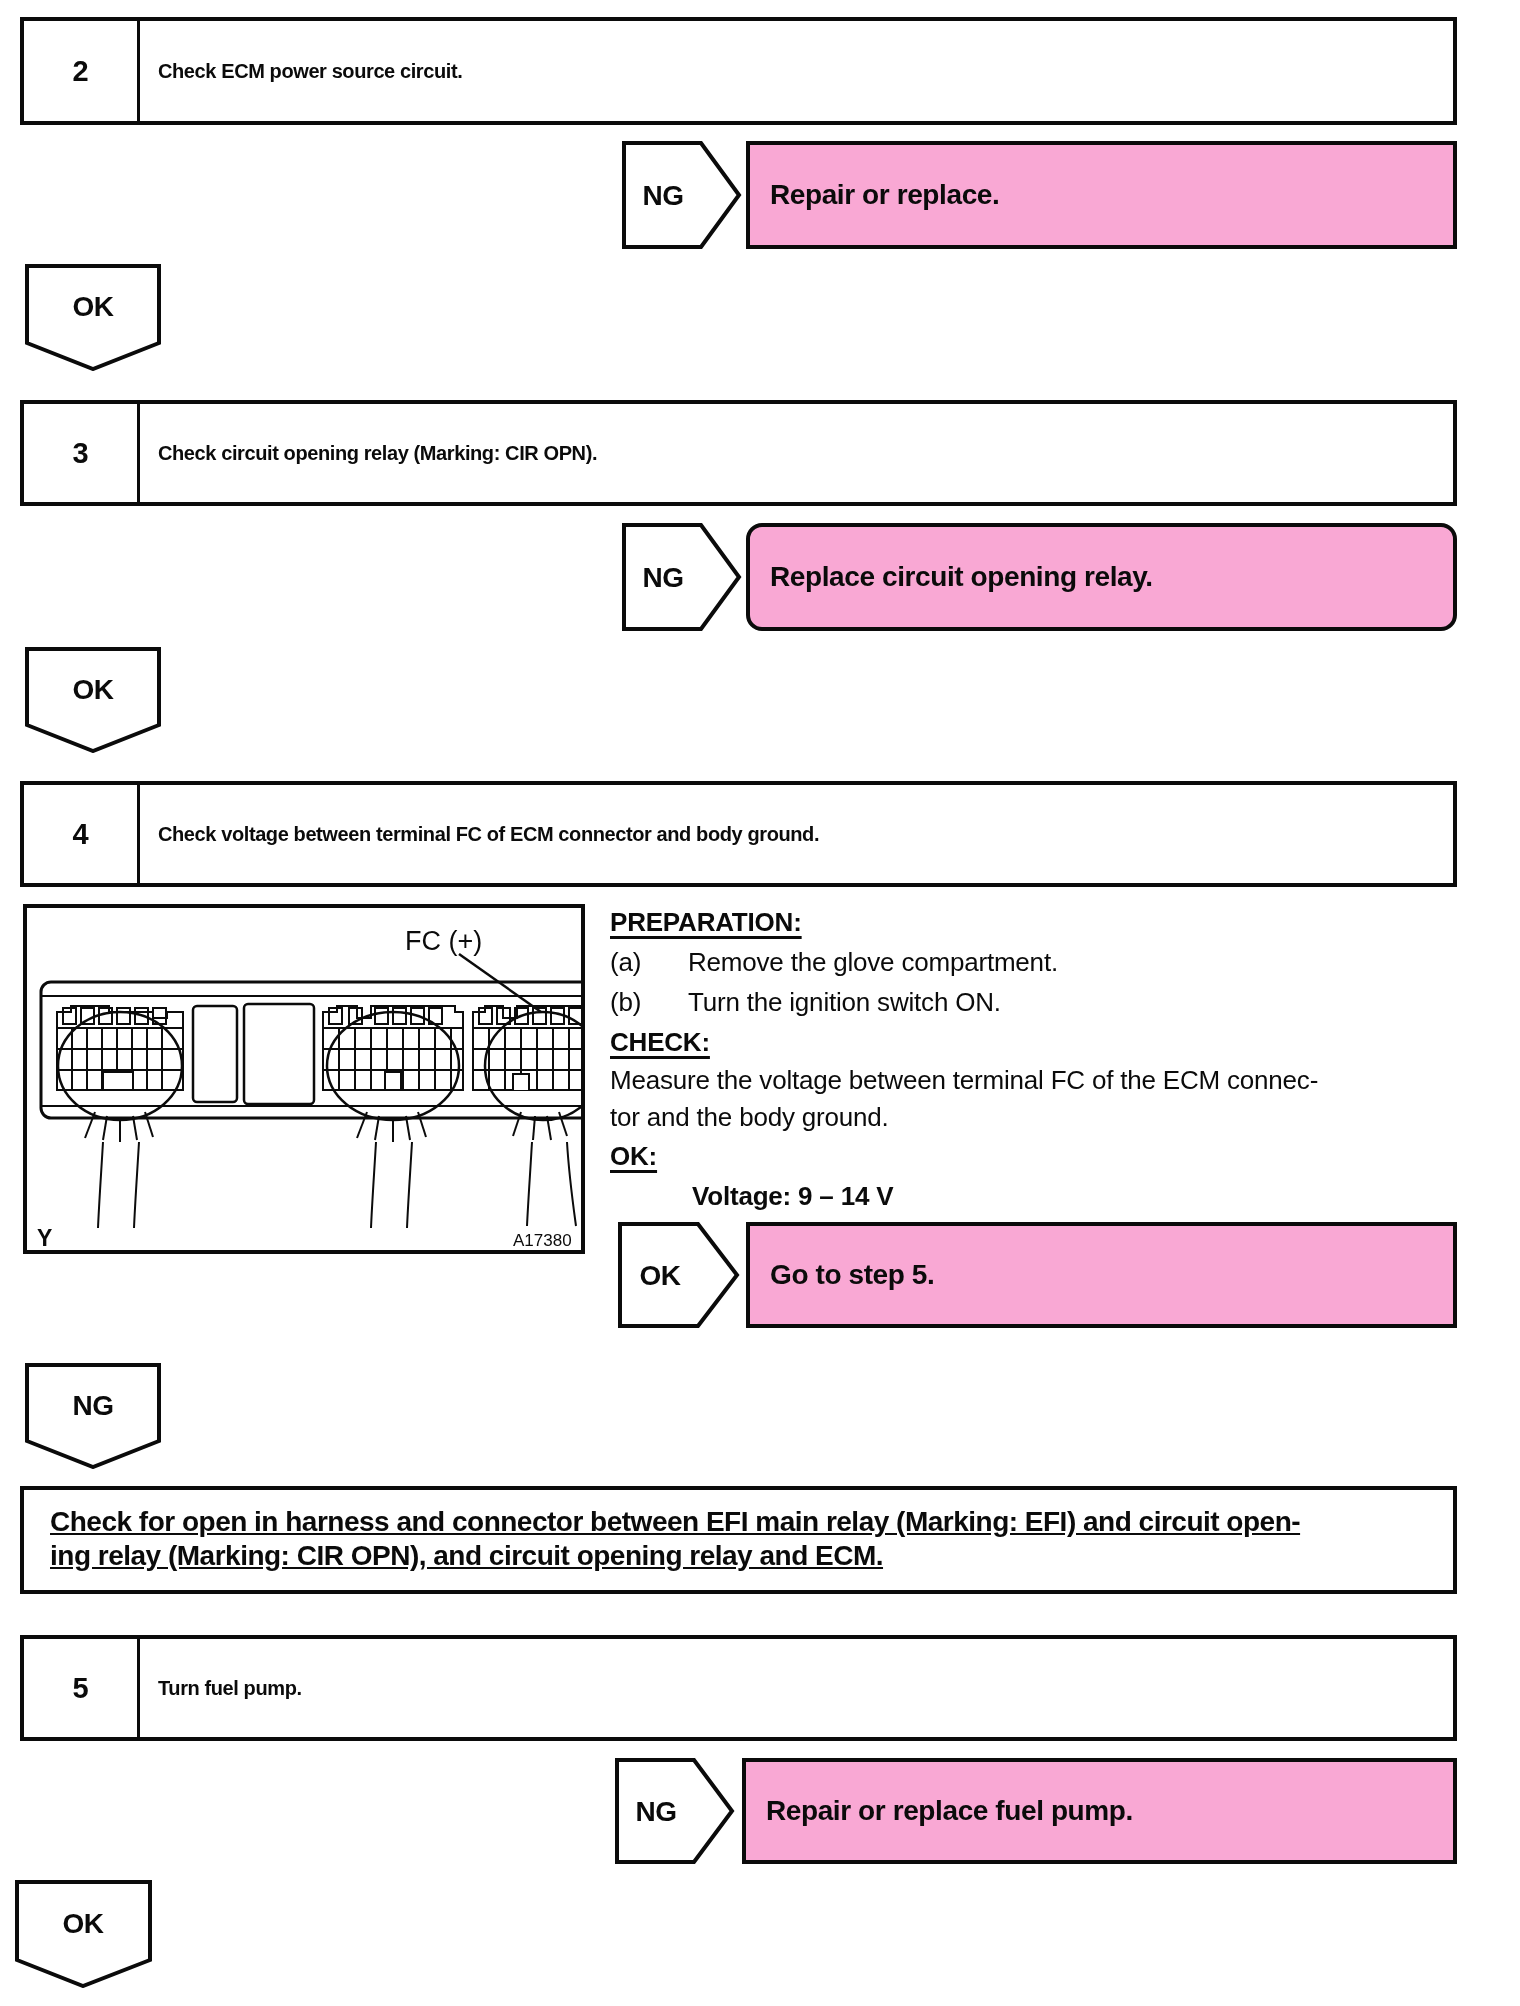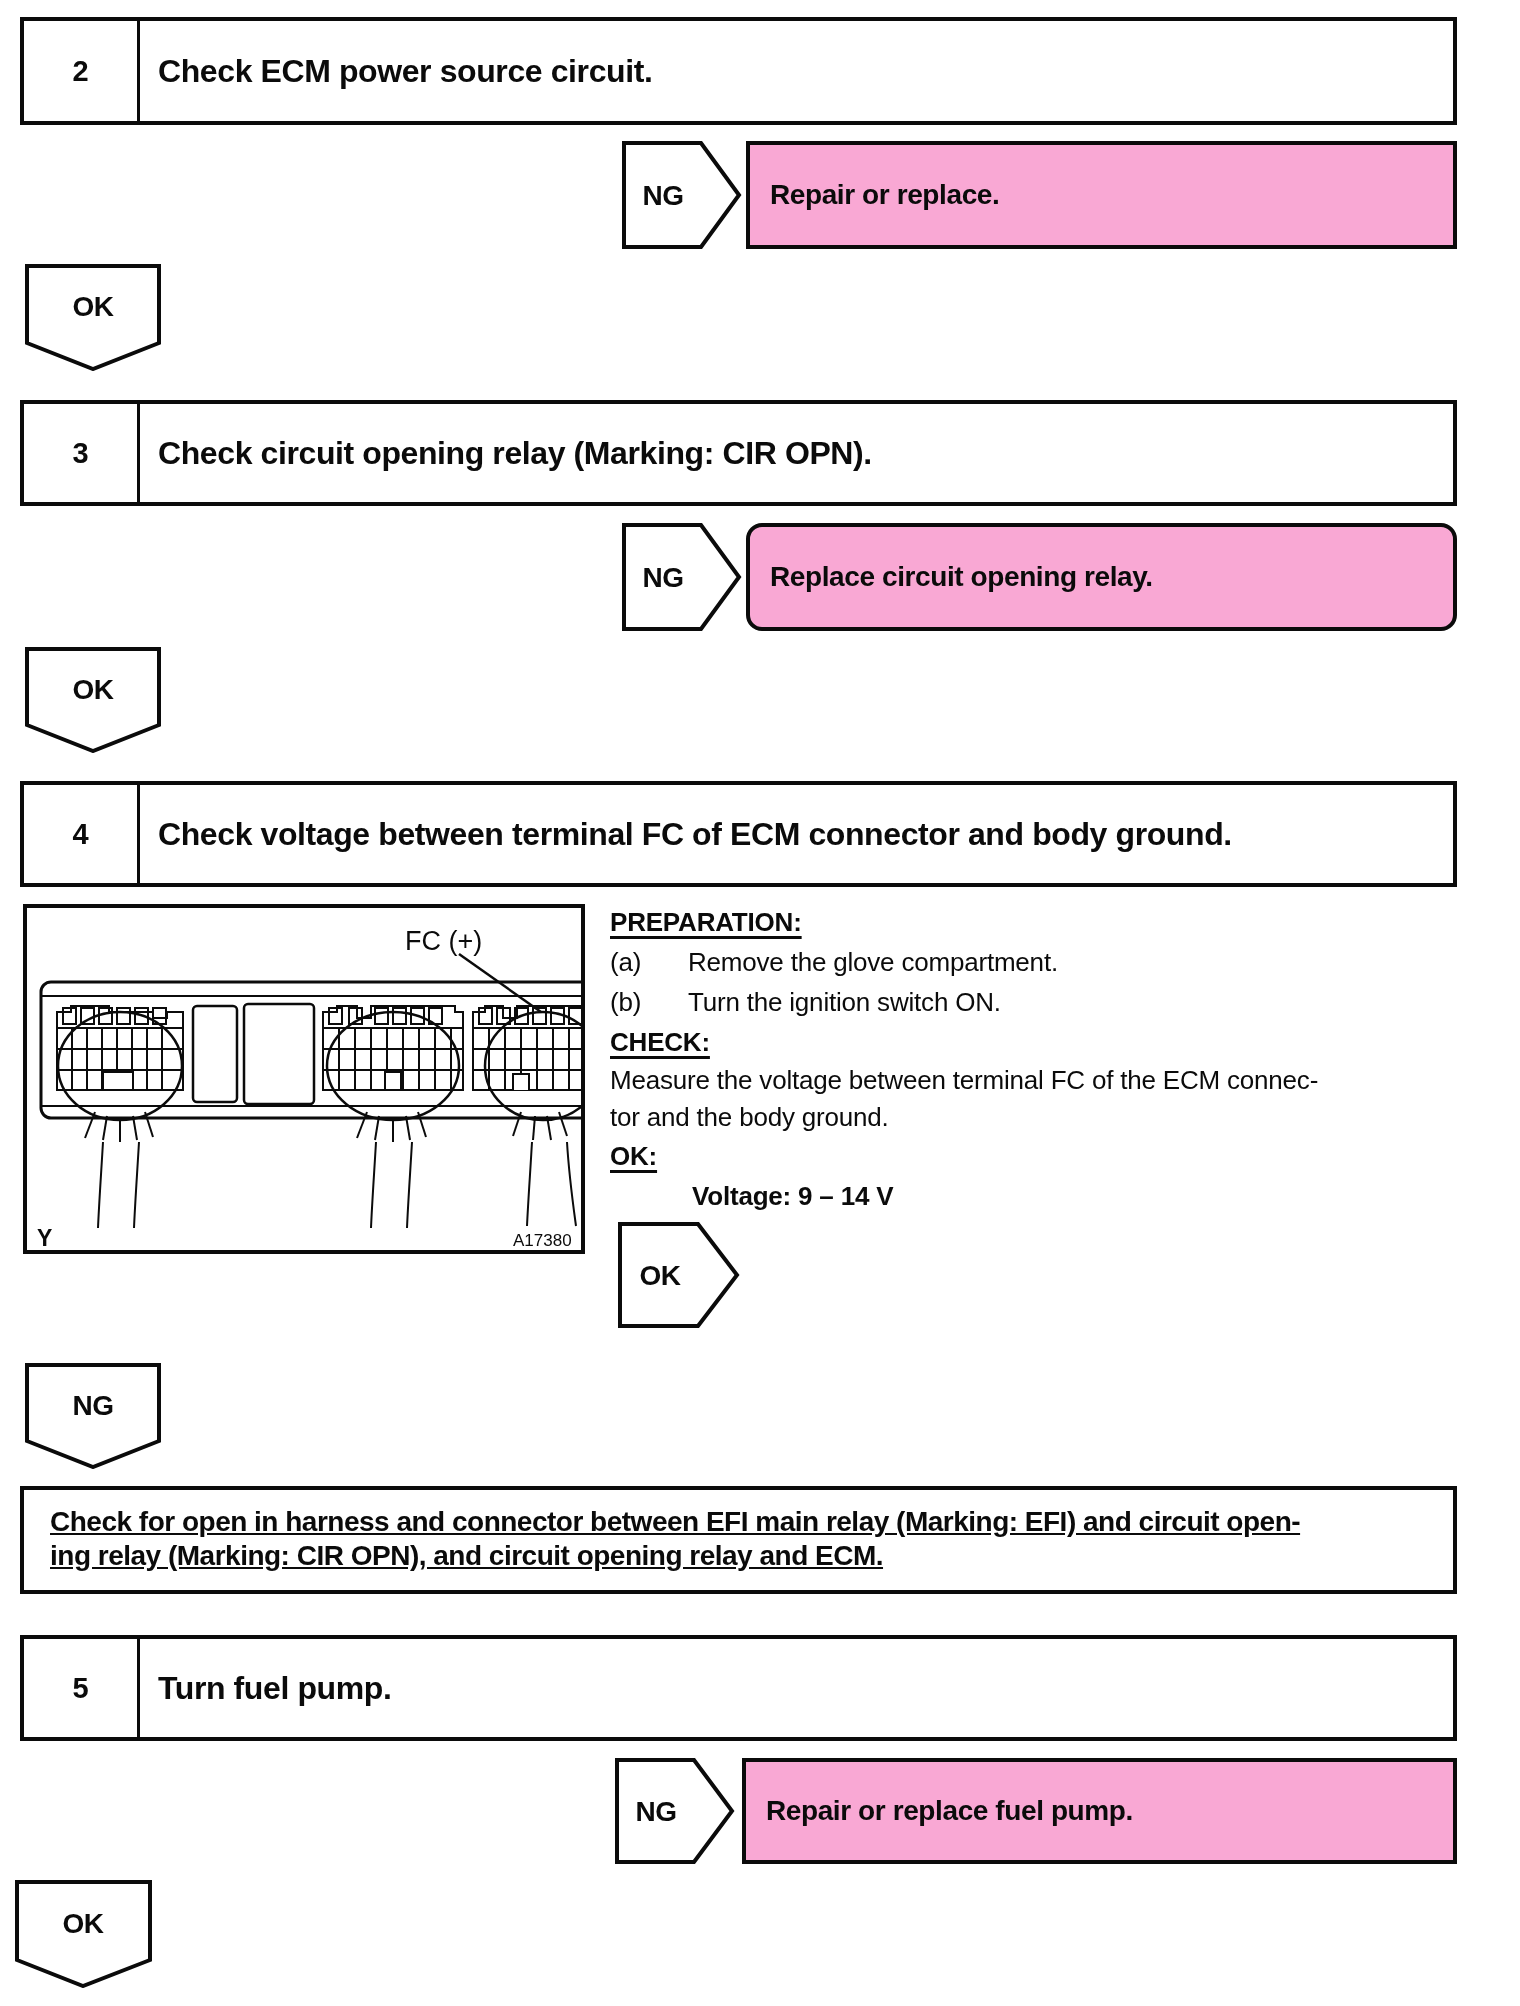--- a/index.html
+++ b/index.html
@@ -14,21 +14,21 @@
   .step-box {
     border:4px solid #0b0b0b; display:flex; align-items:stretch; background:#fff;
   }
   .step-num {
     width:116px; border-right:3px solid #0b0b0b; display:flex;
     align-items:center; justify-content:center;
     font-size:29px; font-weight:700; letter-spacing:-0.3px;
   }
   .step-title {
     flex:1; display:flex; align-items:center; padding-left:18px;
-    font-size:32px; font-weight:700; letter-spacing:-0.4px;
+    font-size:20px; font-weight:700; letter-spacing:-0.4px;
   }
 
   
   .action-box {
     border:4px solid #0b0b0b; background:#f9a8d4; display:flex; align-items:center;
     padding-left:20px; font-size:28px; font-weight:700; letter-spacing:-0.4px;
   }
   .pent-label {
     font-size:28px; font-weight:700; letter-spacing:-0.5px;
   }
@@ -236,20 +236,23 @@
     </div>
     <div class="ins-row spec">Voltage: 9 – 14 V</div>
   </div>
 
   <div class="abs" style="left:618px; top:1222px; width:122px; height:106px;">
     <svg width="122" height="106" viewBox="0 0 122 106">
       <polygon points="2,2 80,2 119,53 80,104 2,104" fill="#fff" stroke="#0b0b0b" stroke-width="4"></polygon>
       <text x="42" y="63" text-anchor="middle" class="pent-label">OK</text>
     </svg>
   </div>
+  <div class="abs action-box" style="left:746px; top:1222px; width:711px; height:106px;">
+    <span>Go to step 5.</span>
+  </div>
 
   <div class="abs" style="left:25px; top:1363px; width:136px; height:106px;">
     <svg width="136" height="106" viewBox="0 0 136 106">
       <polygon points="2,2 134,2 134,78 68,104 2,78" fill="#fff" stroke="#0b0b0b" stroke-width="4"></polygon>
       <text x="68" y="52" text-anchor="middle" class="pent-label">NG</text>
     </svg>
   </div>
 
   <div class="abs result-box" style="left:20px; top:1486px; width:1437px; height:108px;text-decoration:underline;">
     <div>Check for open in harness and connector between EFI main relay (Marking: EFI) and circuit open-</div>

